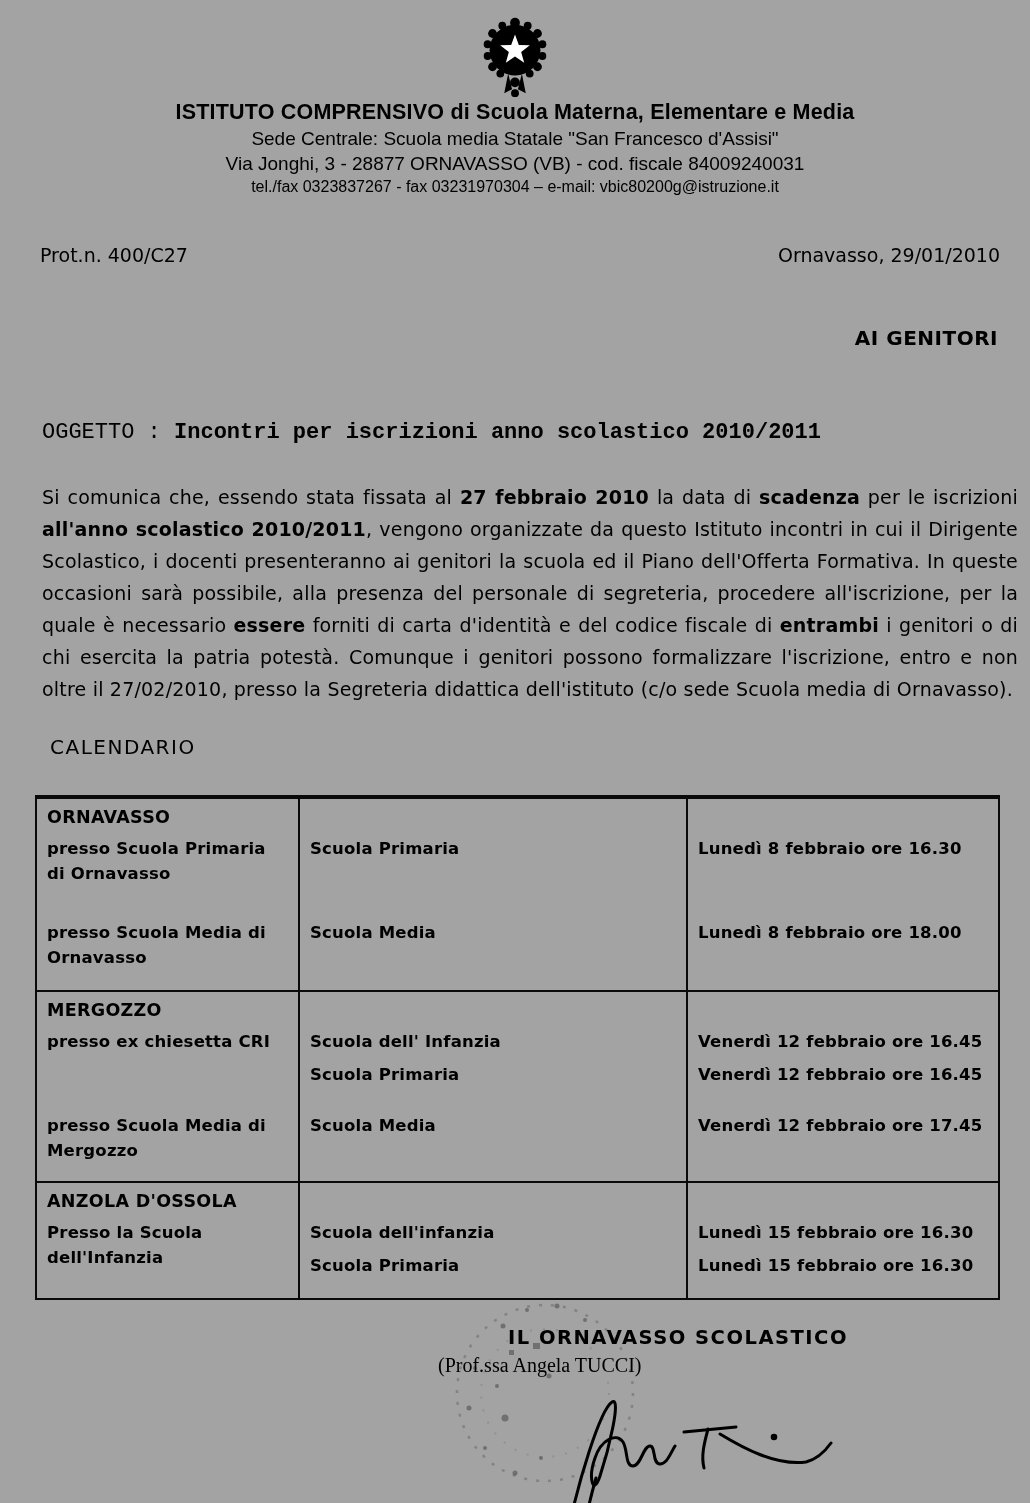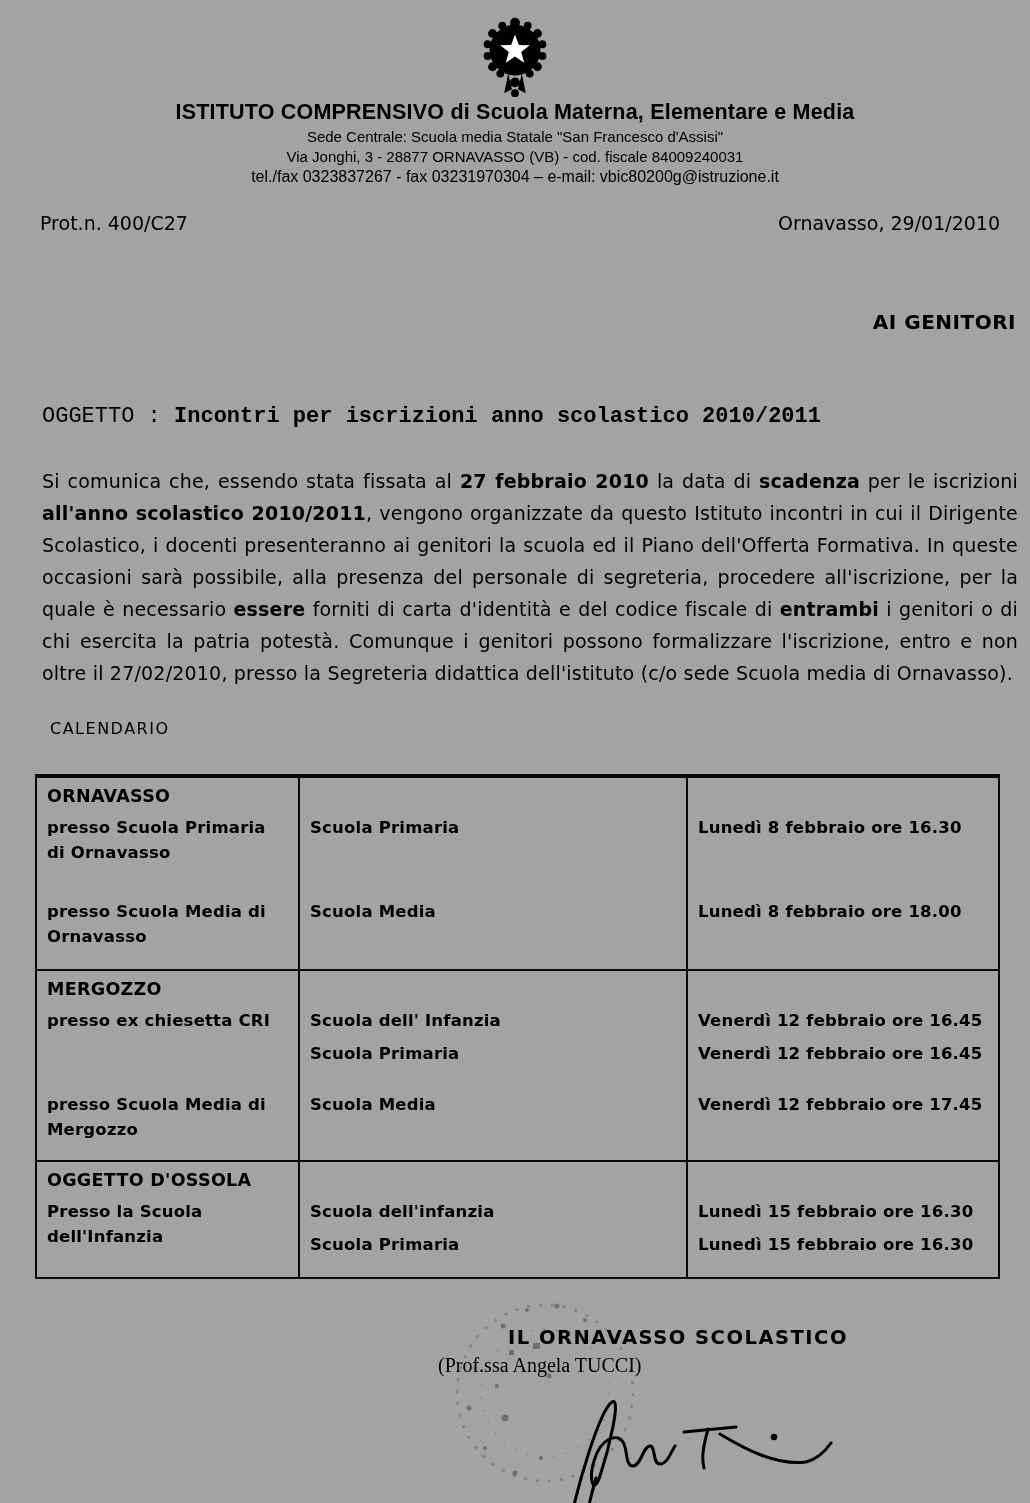--- a/index.html
+++ b/index.html
@@ -9,37 +9,37 @@
     background:#a3a3a3; color:#000;
     font-family:"DejaVu Sans", sans-serif;
     overflow:hidden;
   }
   
   .emblem-wrap { text-align:center; padding-top:10px; height:98px; }
   .head-name {
     text-align:center; font-family:"Liberation Sans", sans-serif;
     font-weight:700; font-size:21.5px; letter-spacing:.2px; margin-top:2px;
   }
-  .head-line { text-align:center; font-family:"Liberation Sans", sans-serif; font-size:15px; margin-top:3px; }
+  .head-line { text-align:center; font-family:"Liberation Sans", sans-serif; font-size:19px; margin-top:3px; }
   .head-line.small { font-size:16px; }
   
   .meta-row {
     display:flex; justify-content:space-between;
-    padding:0 30px 0 40px; margin-top:26px; font-size:19px;
-  }
-  .recipient { text-align:right; padding-right:14px; margin-top:76px; font-weight:700; font-size:20px; letter-spacing:.5px; }
+    padding:0 30px 0 40px; margin-top:48px; font-size:19px;
+  }
+  .recipient { text-align:right; padding-right:32px; margin-top:60px; font-weight:700; font-size:20px; letter-spacing:.5px; }
   .subject { padding-left:42px; margin-top:70px; font-size:22px;font-family:Liberation Mono, monospace; }
   .subject .b { font-weight:700; }
   
   .body-par {
     margin:36px 12px 0 42px; text-align:justify;
     font-size:19px; line-height:32px; letter-spacing:.2px;
   }
   .b { font-weight:700; }
-  .cal-title { margin:30px 4px 0 50px; font-size:16px; letter-spacing:1.5px; }
+  .cal-title { margin:30px 4px 0 50px; font-size:20px; letter-spacing:1.5px; }
   
   .cal-table { margin:36px 30px 0 35px; width:965px; border:2px solid #0a0a0a; }
   .cal-head, .cal-block { display:grid; grid-template-columns:263px 388px 1fr; }
   .cal-block { border-top:2px solid #0a0a0a; }
   .c { padding:2px 10px; font-size:16.5px; font-weight:600; line-height:25px; letter-spacing:.2px; }
   .c1, .c2 { border-right:2px solid #0a0a0a; }
   .cal-head .c { text-align:center; font-weight:700; font-size:17px; letter-spacing:1px; padding:5px 0 6px; }
   .loc-title { font-weight:700; font-size:17.5px; padding-top:6px; letter-spacing:.3px; }
   .pad-t { padding-top:4px; }
   .gap-top { padding-top:32px; }
@@ -148,21 +148,21 @@
       <div class="c c1 gap-top2 pad-b">presso Scuola Media di Mergozzo</div>
       <div class="c c2 gap-top2 pad-b">
         <div class="line">Scuola  Media</div>
       </div>
       <div class="c c3 gap-top2 pad-b">
         <div class="line">Venerdì 12 febbraio ore 17.45</div>
       </div>
     </div>
 
     <div class="cal-block">
-      <div class="c c1 loc-title">OGGETTO D'OSSOLA</div>
+      <div class="c c1 loc-title">ANZOLA D'OSSOLA</div>
       <div class="c c2"></div>
       <div class="c c3"></div>
 
       <div class="c c1 pad-t pad-b2">Presso la Scuola dell'Infanzia</div>
       <div class="c c2 pad-t pad-b2">
         <div class="line">Scuola dell'infanzia</div>
         <div class="line">Scuola Primaria</div>
       </div>
       <div class="c c3 pad-t pad-b2">
         <div class="line">Lunedì 15 febbraio ore 16.30</div>

